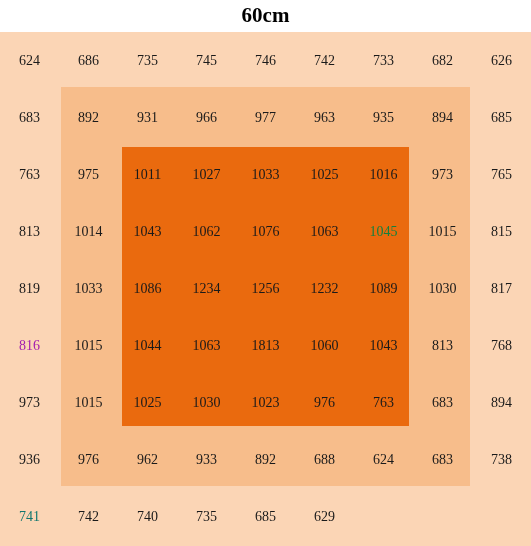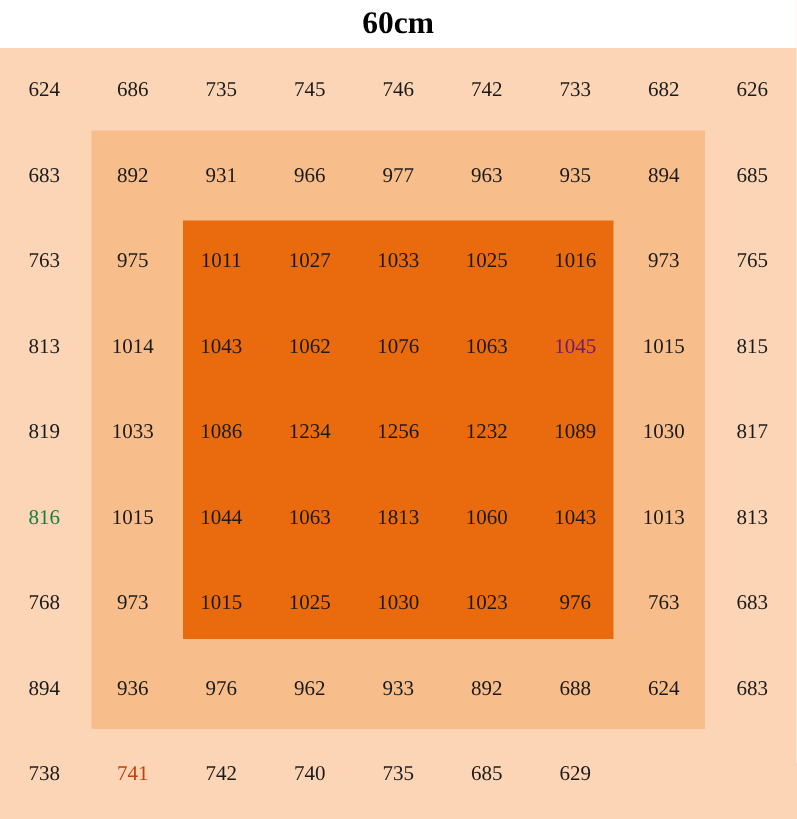--- a/index.html
+++ b/index.html
@@ -122,61 +122,60 @@
       <div class="cell" style="color: rgb(26, 26, 26);">1025</div>
       <div class="cell" style="color: rgb(26, 26, 26);">1016</div>
       <div class="cell" style="color: rgb(26, 26, 26);">973</div>
       <div class="cell" style="color: rgb(26, 26, 26);">765</div>
       <div class="cell" style="color: rgb(26, 26, 26);">813</div>
       <div class="cell" style="color: rgb(26, 26, 26);">1014</div>
       <div class="cell" style="color: rgb(26, 26, 26);">1043</div>
       <div class="cell" style="color: rgb(26, 26, 26);">1062</div>
       <div class="cell" style="color: rgb(26, 26, 26);">1076</div>
       <div class="cell" style="color: rgb(26, 26, 26);">1063</div>
-      <div class="cell" style="color: #701a75;">1045</div>
+      <div class="cell" style="color: #15803d;">1045</div>
       <div class="cell" style="color: rgb(26, 26, 26);">1015</div>
       <div class="cell" style="color: rgb(26, 26, 26);">815</div>
       <div class="cell" style="color: rgb(26, 26, 26);">819</div>
       <div class="cell" style="color: rgb(26, 26, 26);">1033</div>
       <div class="cell" style="color: rgb(26, 26, 26);">1086</div>
       <div class="cell" style="color: rgb(26, 26, 26);">1234</div>
       <div class="cell" style="color: rgb(26, 26, 26);">1256</div>
       <div class="cell" style="color: rgb(26, 26, 26);">1232</div>
       <div class="cell" style="color: rgb(26, 26, 26);">1089</div>
       <div class="cell" style="color: rgb(26, 26, 26);">1030</div>
       <div class="cell" style="color: rgb(26, 26, 26);">817</div>
-      <div class="cell" style="color: #15803d;">816</div>
+      <div class="cell" style="color: #a21caf;">816</div>
       <div class="cell" style="color: rgb(26, 26, 26);">1015</div>
       <div class="cell" style="color: rgb(26, 26, 26);">1044</div>
       <div class="cell" style="color: rgb(26, 26, 26);">1063</div>
       <div class="cell" style="color: rgb(26, 26, 26);">1813</div>
       <div class="cell" style="color: rgb(26, 26, 26);">1060</div>
       <div class="cell" style="color: rgb(26, 26, 26);">1043</div>
-      <div class="cell" style="color: rgb(26, 26, 26);">1013</div>
       <div class="cell" style="color: rgb(26, 26, 26);">813</div>
       <div class="cell" style="color: rgb(26, 26, 26); text-align: right;">768</div>
       <div class="cell" style="color: rgb(26, 26, 26);">973</div>
       <div class="cell" style="color: rgb(26, 26, 26);">1015</div>
       <div class="cell" style="color: rgb(26, 26, 26);">1025</div>
       <div class="cell" style="color: rgb(26, 26, 26);">1030</div>
       <div class="cell" style="color: rgb(26, 26, 26);">1023</div>
       <div class="cell" style="color: rgb(26, 26, 26);">976</div>
       <div class="cell" style="color: rgb(26, 26, 26);">763</div>
       <div class="cell" style="color: rgb(26, 26, 26);">683</div>
       <div class="cell" style="color: rgb(26, 26, 26);">894</div>
       <div class="cell" style="color: rgb(26, 26, 26);">936</div>
       <div class="cell" style="color: rgb(26, 26, 26);">976</div>
       <div class="cell" style="color: rgb(26, 26, 26);">962</div>
       <div class="cell" style="color: rgb(26, 26, 26);">933</div>
       <div class="cell" style="color: rgb(26, 26, 26);">892</div>
       <div class="cell" style="color: rgb(26, 26, 26);">688</div>
       <div class="cell" style="color: rgb(26, 26, 26);">624</div>
       <div class="cell" style="color: rgb(26, 26, 26);">683</div>
       <div class="cell" style="color: rgb(26, 26, 26);">738</div>
-      <div class="cell" style="color: #c2410c; text-align: right;">741</div>
+      <div class="cell" style="color: #0f766e; text-align: right;">741</div>
       <div class="cell" style="color: rgb(26, 26, 26);">742</div>
       <div class="cell" style="color: rgb(26, 26, 26);">740</div>
       <div class="cell" style="color: rgb(26, 26, 26);">735</div>
       <div class="cell" style="color: rgb(26, 26, 26);">685</div>
       <div class="cell" style="color: rgb(26, 26, 26);">629</div>
     </div>
 
 </div>
 
 </body></html>

